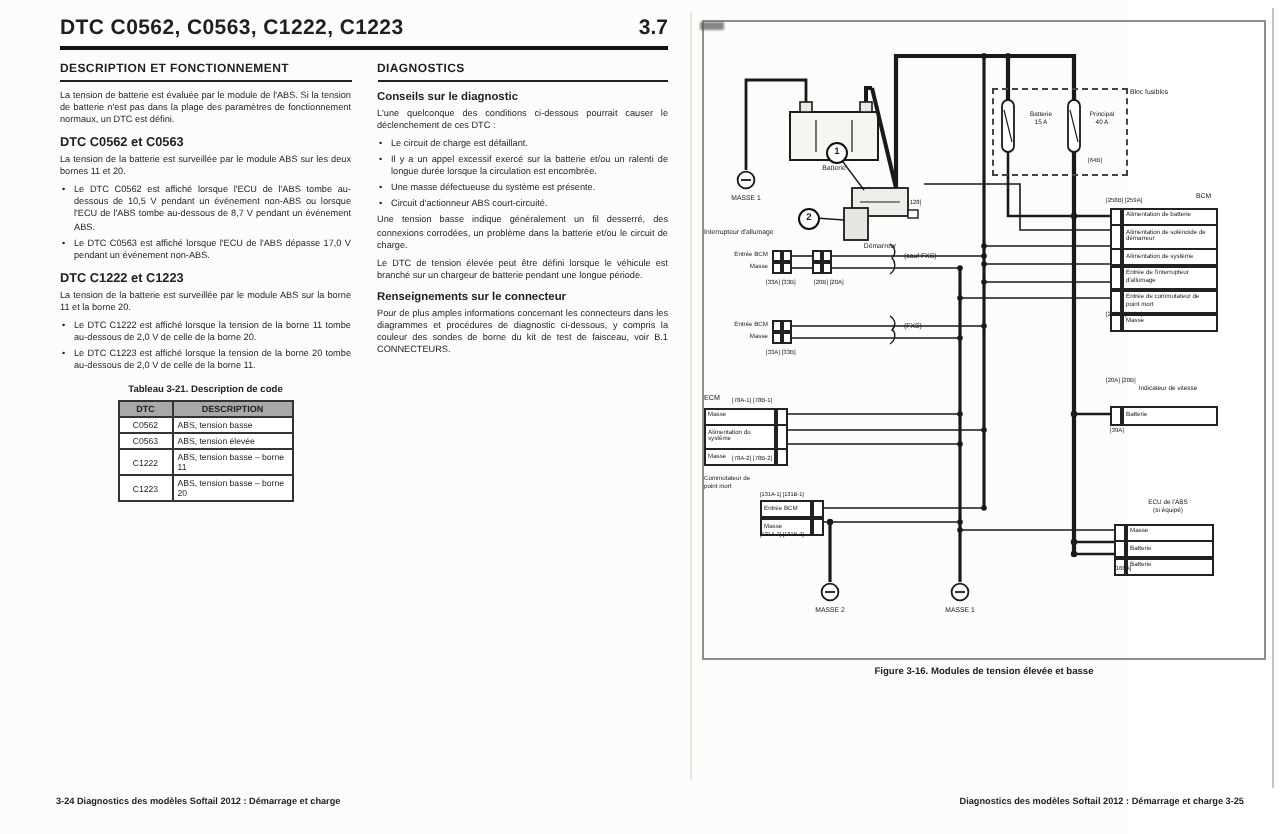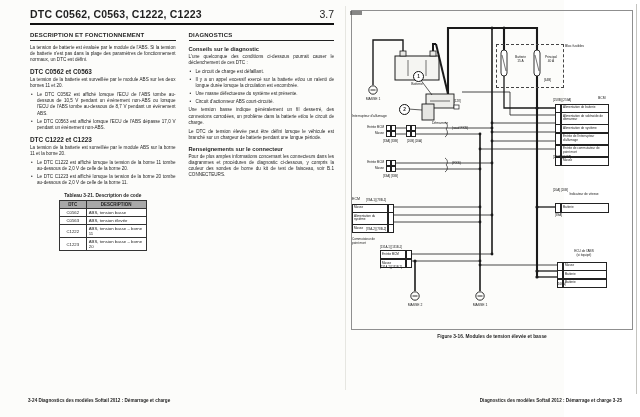--- a/index.html
+++ b/index.html
@@ -4,21 +4,21 @@
 <style>
   html,body{margin:0;padding:0;}
   body{width:640px;height:417px;overflow:hidden;background:#ffffff;}
   .sheet{position:relative;width:564px;height:417px;background:#fcfcfa;
          font-family:"Liberation Sans",sans-serif;color:#1f1f1f;}
   
   .lpage{position:absolute;left:30px;top:8px;width:304px;}
   .hdr{display:flex;justify-content:space-between;align-items:flex-end;
        border-bottom:2.4px solid #111;padding-bottom:3px;}
   .hdr .t{font-size:10.5px;font-weight:bold;letter-spacing:.2px;}
-  .hdr .n{font-size:10.5px;font-weight:normal;text-align:center;}
+  .hdr .n{font-size:10.5px;font-weight:bold;text-align:center;}
   .cols{display:flex;gap:13px;margin-top:7px;}
   .col{width:146px;}
   .sech{font-size:6px;font-weight:bold;letter-spacing:.2px;border-bottom:.8px solid #222;
         padding-bottom:2px;margin-bottom:4px;}
   .p{font-size:4.6px;line-height:1.32;text-align:justify;margin:2px 0 3px 0;color:#242424;}
   .h3{font-size:6.4px;font-weight:bold;margin:5px 0 2px 0;}
   .h4{font-size:5.7px;font-weight:bold;margin:5px 0 2px 0;}
   .b{position:relative;padding-left:7px;margin:2px 0;font-size:4.6px;line-height:1.32;
      text-align:justify;color:#242424;}
   .b::before{content:"•";position:absolute;left:1px;top:0;font-size:4.6px;}

